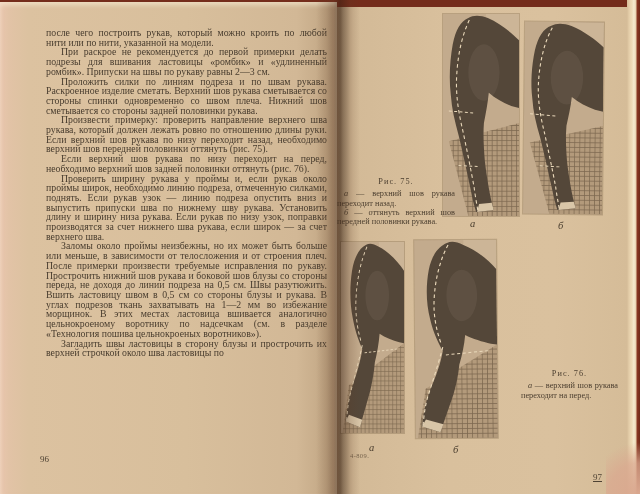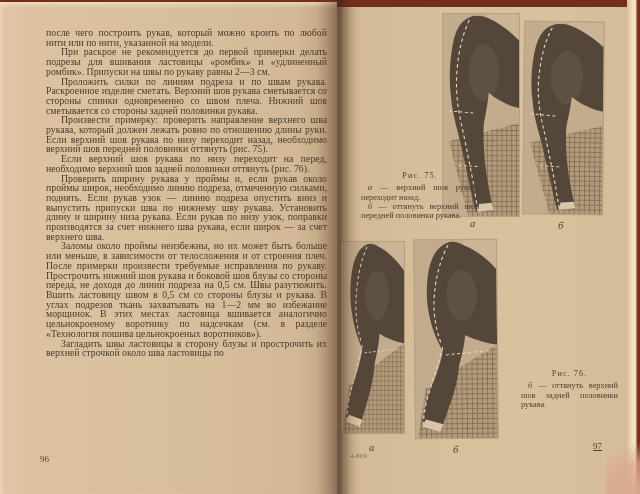--- a/index.html
+++ b/index.html
@@ -18,34 +18,34 @@
     background:linear-gradient(90deg,#d5bc98 0,#e4cda8 2px,#eedcb8 5px,#f5ebcf 7px,#e6d0ac 9px,#8a3722 10px,#6f2a18 13px);}
   .corner-blob{position:absolute;right:0;bottom:0;width:34px;height:60px;z-index:6;
     background:radial-gradient(circle at 100% 100%,#daa88f 0,rgba(218,168,143,.75) 45%,rgba(218,168,143,0) 75%);}
   
   .text-col{position:absolute;left:46px;top:26px;width:281px;
     font-size:9.8px;line-height:9.7px;color:#483c2e;text-align:justify;}
   .para{margin:0;text-indent:15px;}
   .para.first{text-indent:0;}
   .pagenum{position:absolute;font-size:9px;color:#4e4233;}
   .pagenum-left{left:40px;top:434px;margin-top:18px;}
-  .pagenum-right{left:256px;top:434px;text-decoration:underline;}
+  .pagenum-right{left:256px;top:465px;text-decoration:underline;}
   .signature{position:absolute;left:13px;top:445px;font-size:6.5px;letter-spacing:.4px;color:#77644d;}
   
   .photo{position:absolute;margin:0;outline:1px solid rgba(100,78,52,.28);background:#c3ab8d;}
   .photo svg{display:block;width:100%;height:100%;}
   .ph-75a{left:106px;top:7px;width:76px;height:202px;}
   .ph-75b{left:187px;top:15px;width:79px;height:192px;transform:rotate(.6deg);}
   .ph-76a{left:4px;top:235px;width:63px;height:191px;}
   .ph-76b{left:78px;top:233px;width:82px;height:198px;transform:rotate(-.5deg);}
   .photo-label{position:absolute;font-style:italic;font-size:10.5px;color:#473b2c;}
   .lbl-75a{left:133px;top:211px;} .lbl-75b{left:221px;top:213px;}
   .lbl-76a{left:32px;top:435px;}  .lbl-76b{left:116px;top:437px;}
   .caption{position:absolute;font-size:8.3px;line-height:9.3px;color:#4b3e2f;text-align:justify;}
-  .cap-75{left:0;top:164px;width:118px;padding-left:24px;}
+  .cap-75{left:0;top:170px;width:118px;}
   .cap-76{left:184px;top:362px;width:97px;}
   .cap-title{text-align:center;margin:0 0 3px 0;letter-spacing:1px;}
   .cap-line{margin:0;text-indent:7px;}
   .cap-line i{font-style:italic;}
   .defs-holder{position:absolute;width:0;height:0;overflow:hidden;}
 </style>
 </head>
 <body>
 
 <svg class="defs-holder" aria-hidden="true">
@@ -130,21 +130,21 @@
     </figure>
     <figure class="photo ph-76b">
       <svg viewBox="0 0 80 200" preserveAspectRatio="none">
           <use href="#ph-bent"></use>
         </svg>
     </figure>
     <div class="photo-label lbl-76a">а</div>
     <div class="photo-label lbl-76b">б</div>
     <div class="caption cap-76">
       <div class="cap-title">Рис. 76.</div>
-      <p class="cap-line"><i>б</i> <span>— оттянуть верхний шов задней половинки рукава.</span></p>
+      <p class="cap-line"><i>а</i> <span>— верхний шов рукава переходит на перед.</span></p>
     </div>
 
     <div class="signature">4-809.</div>
     <div class="pagenum pagenum-right">97</div>
   </div>
 
   <div class="gutter"></div>
   <div class="fore-edge"></div>
   <div class="corner-blob"></div>
 </div>

